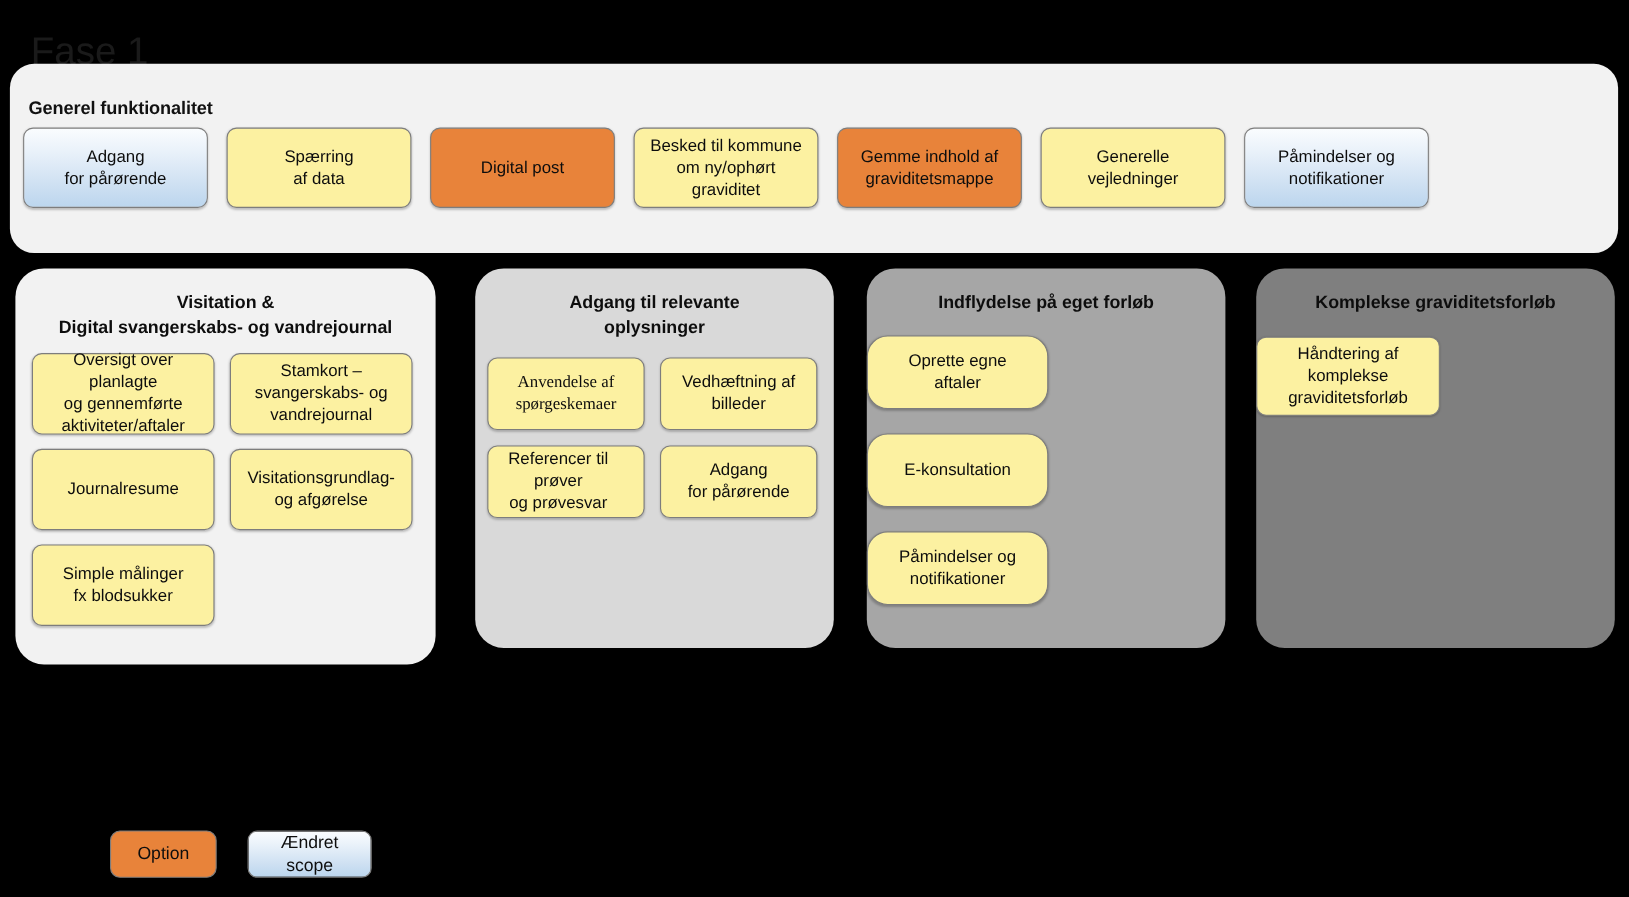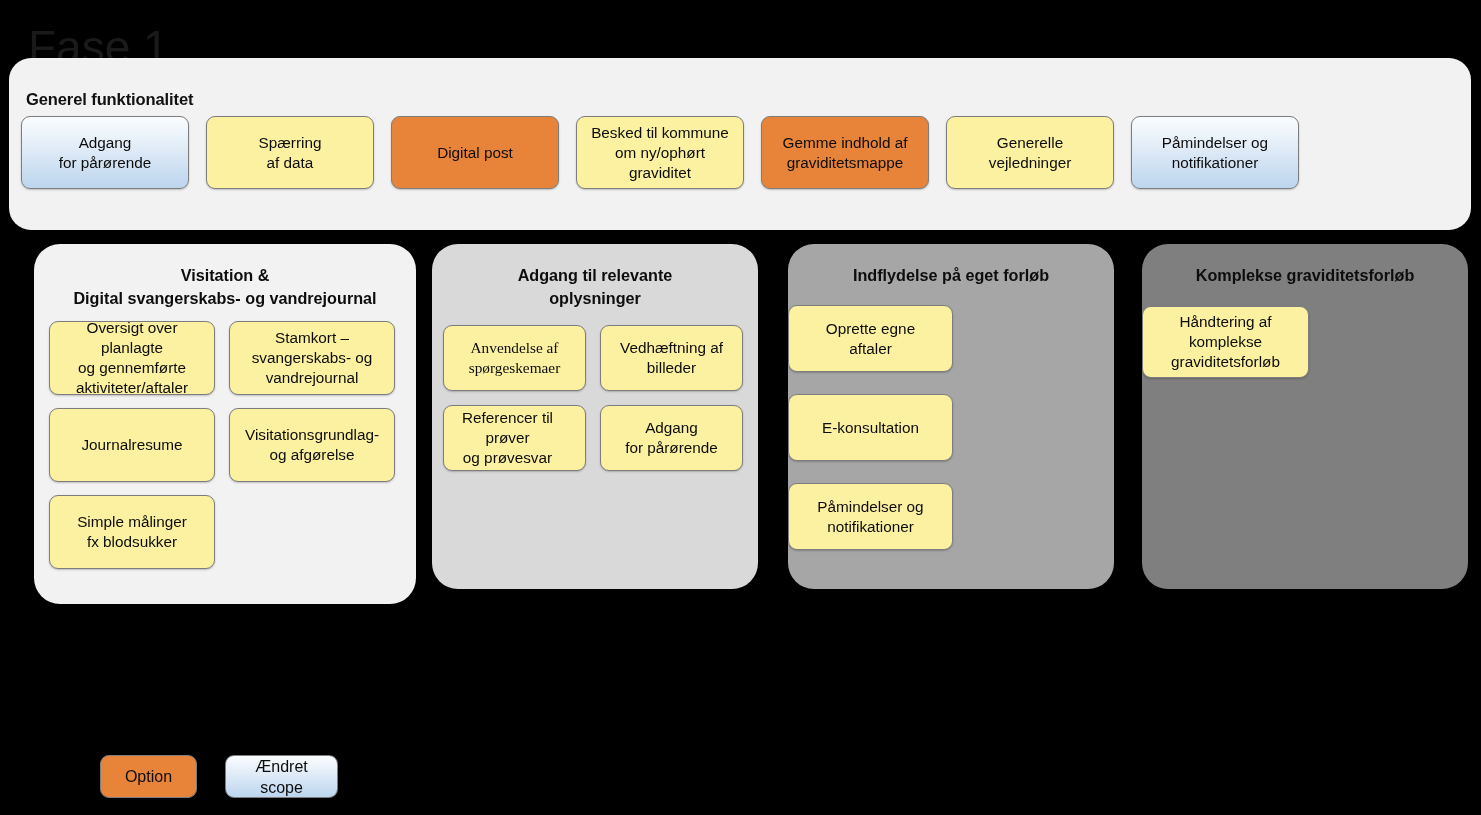--- a/index.html
+++ b/index.html
@@ -14,21 +14,21 @@
     overflow: hidden;
     font-family: "Liberation Sans", sans-serif;
     color: #000000;
   }
 
   
   #phase-title {
     position: absolute;
     left: 28px;
     top: 28px;
-    font-size: 46px;
+    font-size: 35px;
     font-weight: 400;
     color: #1a1a1a;
     line-height: 38px;
     white-space: nowrap;
     z-index: 1;
   }
 
   
   #general-band {
     position: absolute;
@@ -118,21 +118,20 @@
     justify-content: flex-start;
     align-content: flex-start;
   }
 
   
   #group-visitation {
     left: 14px;
     width: 382px;
     height: 360px;
     background: #F2F2F2;
-    margin-left: 20px;
   }
   #group-visitation .group-body {
     padding: 11px 14px 0 15px;
     gap: 13px 14px;
   }
   #group-visitation .node { width: 166px; height: 74px; }
 
   
   #group-adgang {
     left: 432px;
@@ -158,21 +157,21 @@
     width: 326px;
     height: 345px;
     background: #A6A6A6;
   }
   #group-indflydelse .group-body {
     flex-direction: column;
     align-items: center;
     padding-top: 18px;
     gap: 22px;
   }
-  #group-indflydelse .node { width: 165px; height: 67px; }
+  #group-indflydelse .node { width: 165px; height: 67px; border-radius: 19px; }
 
   
   #group-komplekse {
     left: 1142px;
     width: 326px;
     height: 345px;
     background: #7F7F7F;
   }
   #group-komplekse .group-body {
     flex-direction: column;

